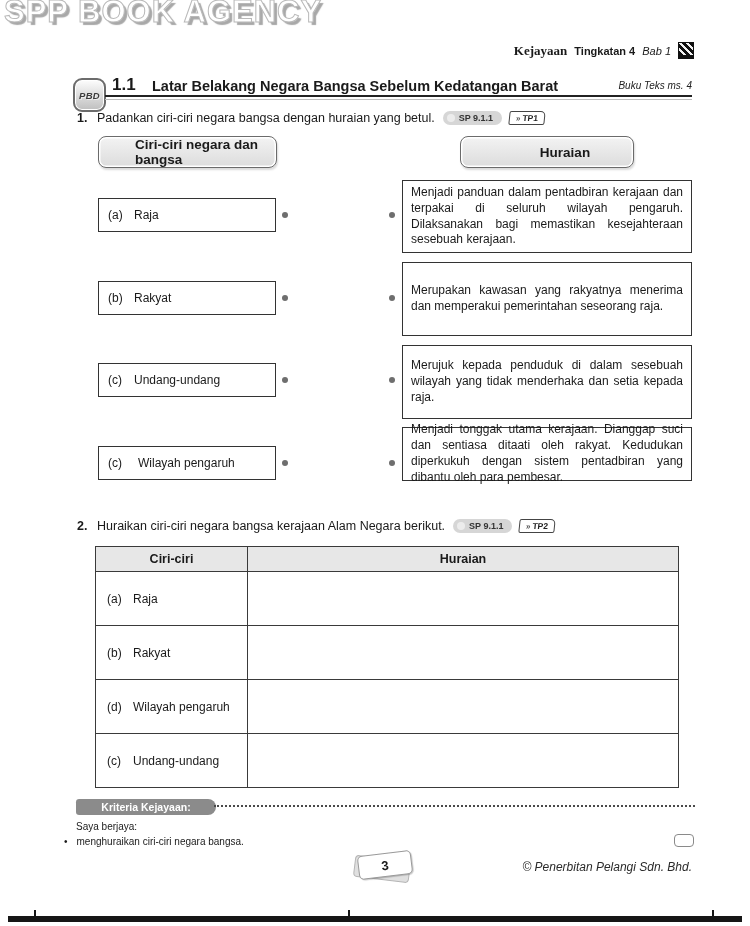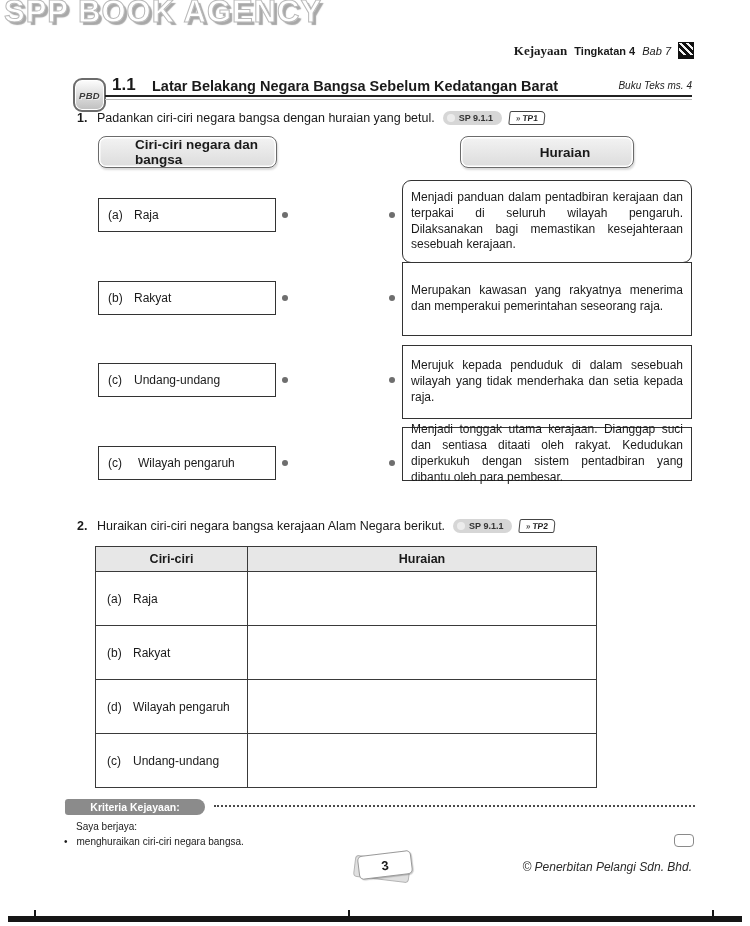--- a/index.html
+++ b/index.html
@@ -75,29 +75,29 @@
   .item-box .lbl { width:26px; }
   .desc-box {
     position:absolute; left:402px; width:290px;
     border:1.2px solid #333; background:#fff;
     display:flex; align-items:center;
     font-size:12px; line-height:1.32; padding:5px 8px;
     text-align:justify;
   }
   .dot { position:absolute; width:6px; height:6px; border-radius:50%; background:#6e6e6e; }
   
-  .q2-table { position:absolute; left:95px; top:546px; width:502px; border-collapse:collapse; }
+  .q2-table { position:absolute; left:95px; top:546px; width:584px; border-collapse:collapse; }
   .q2-table th, .q2-table td { border:1.2px solid #3a3a3a; }
   .q2-table th { height:25px; background:#e7e7e7; font-size:12.5px; font-weight:bold; }
   .q2-table td { height:54px; font-size:12px; vertical-align:middle; }
   .q2-table td.lblcell { width:152px; padding-left:11px; }
   .q2-table td .lbl { display:inline-block; width:26px; }
   
   .criteria-pill {
-    position:absolute; left:65px; top:799px; width:140px; height:16px;
+    position:absolute; left:76px; top:799px; width:140px; height:16px;
     background:#8b8b8b; border-radius:4px 10px 10px 4px;
     color:#fff; font-size:10.5px; font-weight:bold;
     display:flex; align-items:center; justify-content:center;
   }
   .criteria-dots { position:absolute; left:214px; top:805px; width:481px; border-top:2px dotted #4a4a4a; }
   .success-label { position:absolute; left:76px; top:821px; font-size:10px; }
   .success-item  { position:absolute; left:64px; top:836px; font-size:10px; display:flex; gap:9px; }
   .footer-checkbox {
     position:absolute; left:674px; top:834px; width:20px; height:13px;
     border:1.5px solid #8a8a8a; border-radius:4px; background:#fff;
@@ -122,21 +122,21 @@
 </head>
 <body>
 
 <div class="page">
 
   <div class="watermark">SPP BOOK AGENCY</div>
 
   <div class="meta">
     <span class="subject">Kejayaan</span>
     <span class="level">Tingkatan 4</span>
-    <span class="chapter">Bab 7</span>
+    <span class="chapter">Bab 1</span>
     <span class="corner-icon"></span>
   </div>
 
   <div class="pbd-badge">PBD</div>
   <div class="sec-number">1.1</div>
   <div class="sec-title">Latar Belakang Negara Bangsa Sebelum Kedatangan Barat</div>
   <div class="sec-ref">Buku Teks ms. 4</div>
   <div class="sec-rule"></div>
   <div class="sec-rule2"></div>
 
@@ -175,21 +175,21 @@
 
   <div class="dot" style="left:282px; top:212px;"></div>
   <div class="dot" style="left:389px; top:212px;"></div>
   <div class="dot" style="left:282px; top:295px;"></div>
   <div class="dot" style="left:389px; top:295px;"></div>
   <div class="dot" style="left:282px; top:377px;"></div>
   <div class="dot" style="left:389px; top:377px;"></div>
   <div class="dot" style="left:282px; top:460px;"></div>
   <div class="dot" style="left:389px; top:460px;"></div>
 
-  <div class="desc-box" style="top:180px; height:83px;border-radius:9px;">Menjadi panduan dalam pentadbiran kerajaan dan terpakai di seluruh wilayah pengaruh. Dilaksanakan bagi memastikan kesejahteraan sesebuah kerajaan.</div>
+  <div class="desc-box" style="top:180px; height:73px;">Menjadi panduan dalam pentadbiran kerajaan dan terpakai di seluruh wilayah pengaruh. Dilaksanakan bagi memastikan kesejahteraan sesebuah kerajaan.</div>
   <div class="desc-box" style="top:262px; height:74px;">Merupakan kawasan yang rakyatnya menerima dan memperakui pemerintahan seseorang raja.</div>
   <div class="desc-box" style="top:345px; height:74px;">Merujuk kepada penduduk di dalam sesebuah wilayah yang tidak menderhaka dan setia kepada raja.</div>
   <div class="desc-box" style="top:427px; height:54px;">Menjadi tonggak utama kerajaan. Dianggap suci dan sentiasa ditaati oleh rakyat. Kedudukan diperkukuh dengan sistem pentadbiran yang dibantu oleh para pembesar.</div>
 
   <div class="qline" style="top:519px;">
     <span class="qnum">2.</span>
     <span>Huraikan ciri-ciri negara bangsa kerajaan Alam Negara berikut.</span>
     <span class="sp-pill">
         <span class="sp-dot"></span>
         <span>SP 9.1.1</span>

